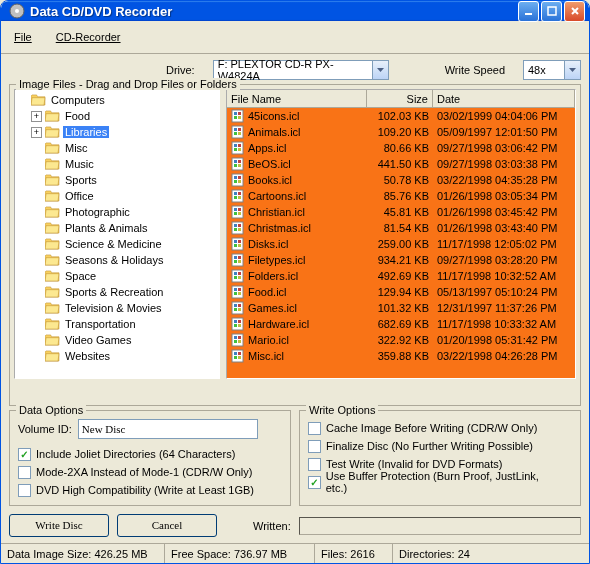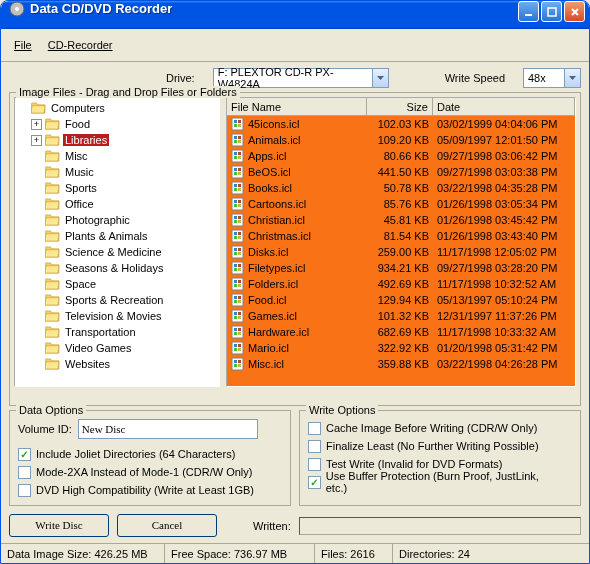--- a/index.html
+++ b/index.html
@@ -1,43 +1,43 @@
 <!DOCTYPE html>
 <html><head>
 <meta charset="utf-8">
 <style>
 * { box-sizing: border-box; margin: 0; padding: 0; }
 body { font-family: Tahoma, sans-serif; font-size: 11px; background: #ece9d8; user-select: none; }
 .window { width: 590px; height: 564px; background: #ece9d8; border: 1px solid #0054e3; border-radius: 8px 8px 0 0; overflow: hidden; display: flex; flex-direction: column; }
-.titlebar { height: 28px; background: linear-gradient(to bottom, #3c8cf0 0%, #0054e3 8%, #0054e3 92%, #003fc7 100%); display: flex; padding: 0 4px 0 8px; color: #fff; font-weight: bold; font-size: 13px; border-radius: 7px 7px 0 0; }
+.titlebar { height: 20px; background: linear-gradient(to bottom, #3c8cf0 0%, #0054e3 8%, #0054e3 92%, #003fc7 100%); display: flex; align-items: center; padding: 0 4px 0 8px; color: #fff; font-weight: bold; font-size: 13px; border-radius: 7px 7px 0 0; }
 .titlebar-icon { width: 16px; height: 16px; margin-right: 5px; }
 .titlebar-text { flex: 1; text-shadow: 1px 1px 1px rgba(0,0,0,0.4); }
 .titlebar-btns { display: flex; gap: 2px; }
 .tbtn { width: 21px; height: 21px; background: linear-gradient(to bottom,#6caef0,#2a72d8); border: 1px solid #fff; border-radius: 3px; display: flex; align-items: center; justify-content: center; color: #fff; font-weight: bold; font-size: 10px; }
 .tbtn.close { background: linear-gradient(to bottom,#f09c6c,#d84a2a); }
-.menubar { height: 33px; display: flex; align-items: center; padding: 12px 6px; gap: 2px; border-bottom: 1px solid #aca899; }
+.menubar { height: 33px; display: flex; align-items: center; padding: 12px 6px; gap: 10px; border-bottom: 1px solid #aca899; }
 .menuitem { padding: 2px 7px; }
 .menuitem span { text-decoration: underline; text-decoration-color: #000; }
 .content { flex: 1; padding: 6px 8px; display: flex; flex-direction: column; gap: 4px; }
 .row { display: flex; align-items: center; gap: 18px; justify-content: flex-end; }
 .label { font-size: 11px; }
 select, input[type=text] { font-family: Tahoma; font-size: 11px; border: 1px solid #7f9db9; background: #fff; height: 20px; padding: 1px 3px; }
 .drive-sel { width: 176px; }
 .speed-sel { width: 58px; }
 .fieldset { border: 1px solid #aca899; padding: 4px; position: relative; }
 .fieldset-label { position: absolute; top: -7px; left: 6px; background: #ece9d8; padding: 0 3px; font-size: 11px; }
 .filesarea { display: flex; gap: 6px; height: 290px; }
 .tree { width: 206px; border: 1px inset #fff; background: #fff; overflow: auto; padding: 2px; }
 .tree-item { display: flex; align-items: center; height: 16px; white-space: nowrap; }
 .tree-item .expander { width: 11px; height: 11px; border: 1px solid #919191; background: #fff; display: inline-flex; align-items: center; justify-content: center; font-size: 9px; line-height: 1; margin-right: 3px; color: #000; }
 .tree-item .noexp { width: 11px; display: inline-block; margin-right: 3px; }
 .tree-item.level1 { padding-left: 14px; }
 .folder-icon { width: 15px; height: 12px; margin-right: 3px; }
 .tree-item .name { padding: 0 2px; }
-.tree-item.selected .name { background: #b91c1c; color: #fff; }
+.tree-item.selected .name { background: #3b82f6; color: #fff; }
 .filelist { flex: 1; border: 1px inset #fff; background: #f97316; overflow: hidden; display: flex; flex-direction: column; }
 .list-header { display: flex; height: 18px; background: #ece9d8; border-bottom: 1px solid #aca899; flex-shrink: 0; }
 .list-header .col { border-right: 1px solid #aca899; padding: 2px 4px; font-size: 11px; display: flex; align-items: center; }
 .col-name { width: 140px; }
 .col-size { width: 66px; justify-content: flex-end; }
 .col-date { flex: 1; }
 .list-body { flex: 1; overflow-y: scroll; }
 .list-row { display: flex; height: 16px; align-items: center; }
 .list-row .cell { padding: 0 4px; font-size: 11px; white-space: nowrap; overflow: hidden; }
 .cell-name { width: 140px; display: flex; align-items: center; }
@@ -515,21 +515,21 @@
           </div>
       </div>
       <div class="options-box">
         <div class="opt-title">Write Options</div>
         <div class="chk-row">
             <span class="chk"></span>
             <span>Cache Image Before Writing (CDR/W Only)</span>
           </div>
         <div class="chk-row">
             <span class="chk"></span>
-            <span>Finalize Least (No Further Writing Possible)</span>
+            <span>Finalize Disc (No Further Writing Possible)</span>
           </div>
         <div class="chk-row">
             <span class="chk"></span>
             <span>Test Write (Invalid for DVD Formats)</span>
           </div>
         <div class="chk-row">
             <span class="chk">✓</span>
             <span>Use Buffer Protection (Burn Proof, JustLink, etc.)</span>
           </div>
       </div>

